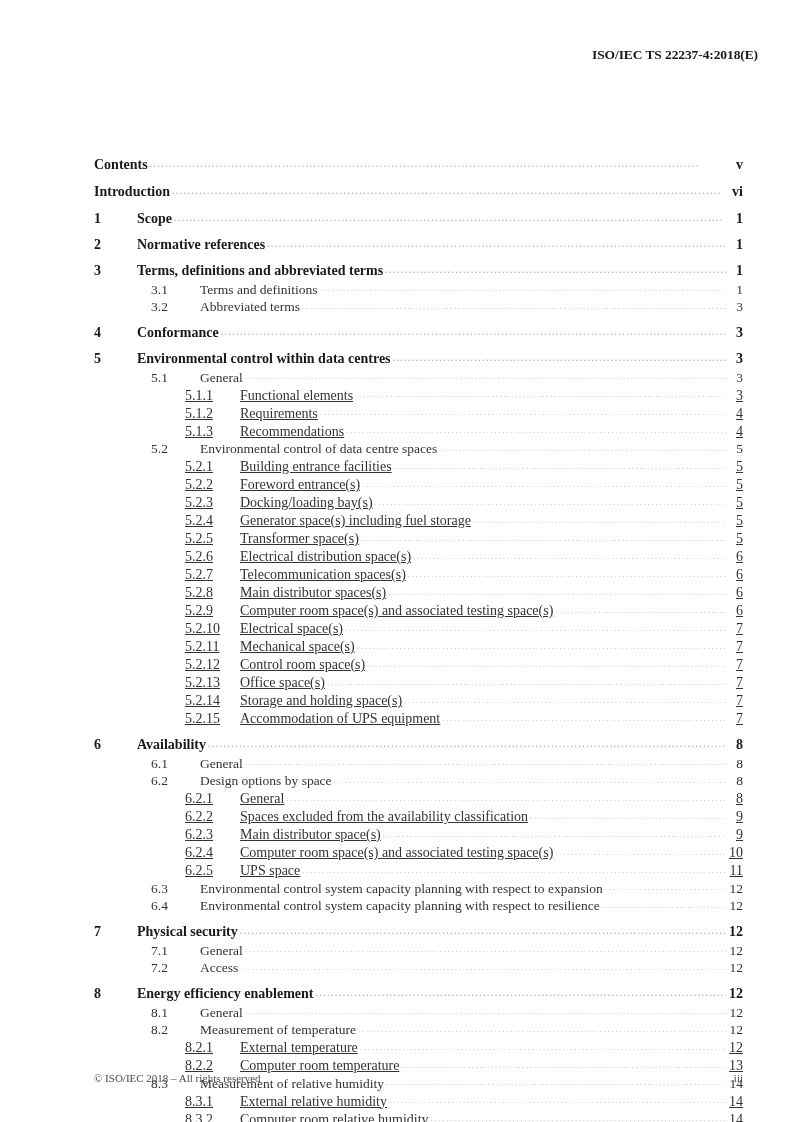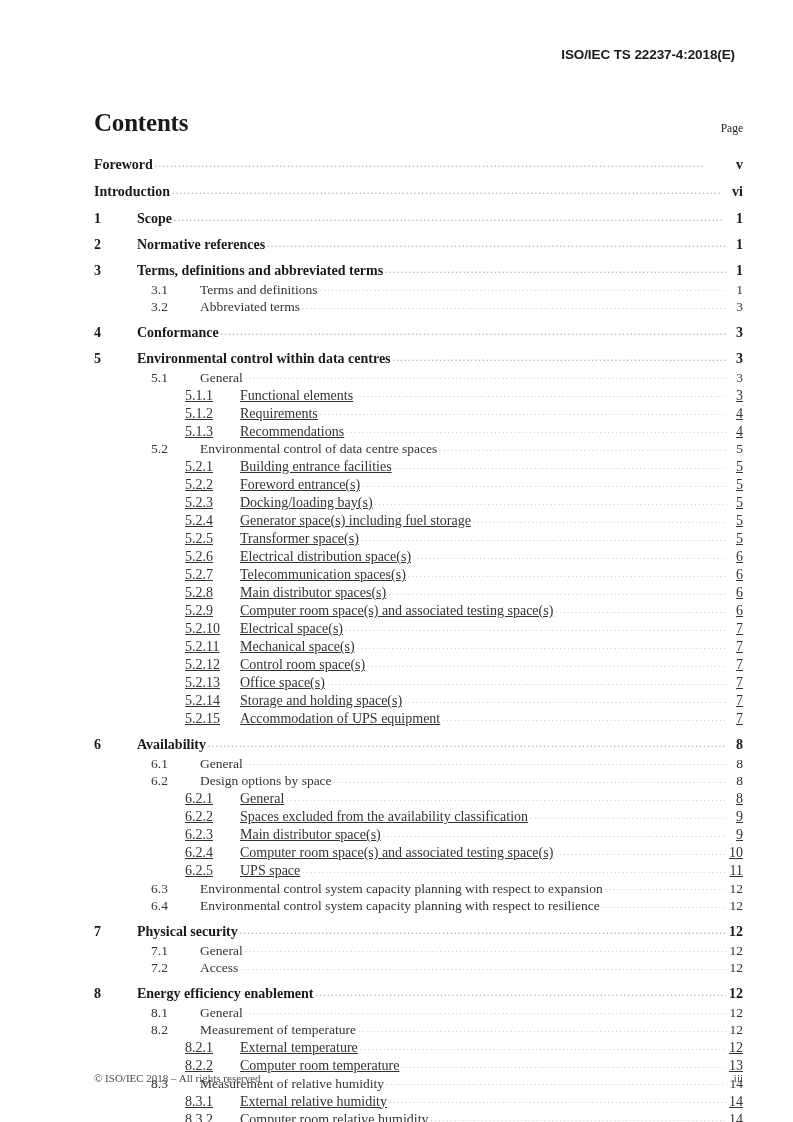--- a/index.html
+++ b/index.html
@@ -18,22 +18,22 @@
 
   .page {
     position: absolute;
     inset: 0;
   }
 
   
   .doc-header {
     position: absolute;
     top: 47px;
-    right: 58px;
-    font-family: Liberation Sans, sans-serif;
+    right: 35px;
+    font-family: Liberation Serif, serif;
     font-weight: bold;
     font-size: 13.5px;
     letter-spacing: -0.1px;
     color: #1a1a1a;
     white-space: nowrap;
   }
 
   
   .title-row {
     position: absolute;
@@ -180,29 +180,25 @@
     margin-left: 36px;
   }
 </style>
 </head>
 <body>
 
 <div class="page">
 
   <div class="doc-header">ISO/IEC TS 22237-4:2018(E)</div>
 
-  <div class="title-row">
-    <div class="contents-title">Contents</div>
-    <div class="page-label">Page</div>
-  </div>
 
   <div class="toc">
       <div class="toc-entry lvl0">
         <span class="num"></span>
-        <span class="label">Foreword</span>
+        <span class="label">Contents</span>
         <span class="leader"></span>
         <span class="pg">v</span>
       </div>
       <div class="toc-entry lvl0">
         <span class="num"></span>
         <span class="label">Introduction</span>
         <span class="leader"></span>
         <span class="pg">vi</span>
       </div>
       <div class="toc-entry lvl1">

